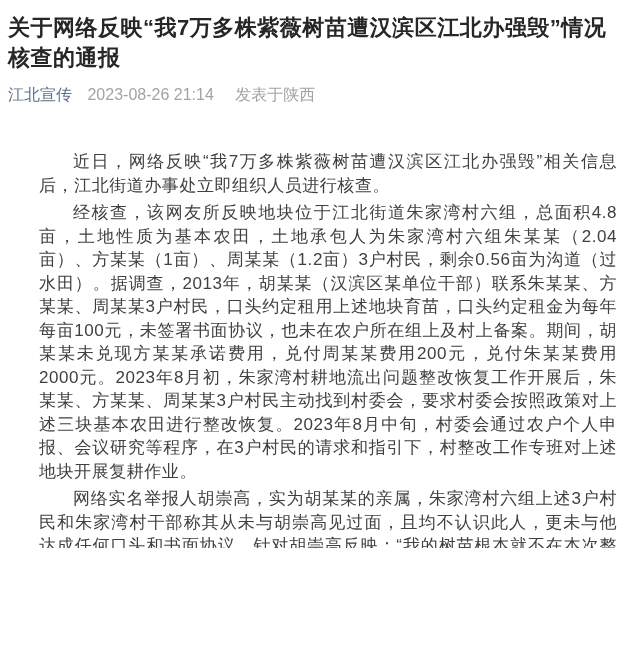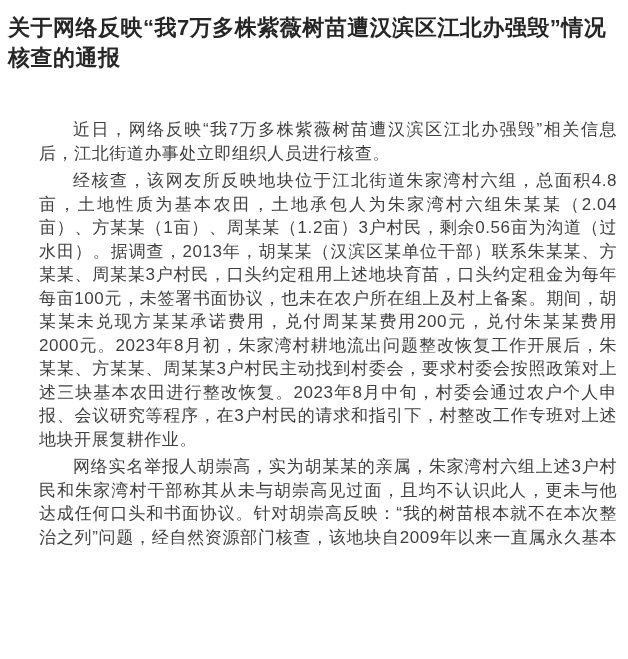--- a/index.html
+++ b/index.html
@@ -69,20 +69,25 @@
     color: #404040;
   }
 </style>
 </head>
 <body>
 
 <div class="page">
 
   <h1 class="title">关于网络反映“我7万多株紫薇树苗遭汉滨区江北办强毁”情况核查的通报</h1>
 
+  <div class="meta">
+    <span class="account">江北宣传</span>
+    <span class="time">2023-08-26 21:14</span>
+    <span class="loc">发表于陕西</span>
+  </div>
 
   <div class="content">
     <p>近日，网络反映“我7万多株紫薇树苗遭汉滨区江北办强毁”相关信息后，江北街道办事处立即组织人员进行核查。</p>
     <p>经核查，该网友所反映地块位于江北街道朱家湾村六组，总面积4.8亩，土地性质为基本农田，土地承包人为朱家湾村六组朱某某（2.04亩）、方某某（1亩）、周某某（1.2亩）3户村民，剩余0.56亩为沟道（过水田）。据调查，2013年，胡某某（汉滨区某单位干部）联系朱某某、方某某、周某某3户村民，口头约定租用上述地块育苗，口头约定租金为每年每亩100元，未签署书面协议，也未在农户所在组上及村上备案。期间，胡某某未兑现方某某承诺费用，兑付周某某费用200元，兑付朱某某费用2000元。2023年8月初，朱家湾村耕地流出问题整改恢复工作开展后，朱某某、方某某、周某某3户村民主动找到村委会，要求村委会按照政策对上述三块基本农田进行整改恢复。2023年8月中旬，村委会通过农户个人申报、会议研究等程序，在3户村民的请求和指引下，村整改工作专班对上述地块开展复耕作业。</p>
     <p>网络实名举报人胡崇高，实为胡某某的亲属，朱家湾村六组上述3户村民和朱家湾村干部称其从未与胡崇高见过面，且均不认识此人，更未与他达成任何口头和书面协议。针对胡崇高反映：“我的树苗根本就不在本次整治之列”问题，经自然资源部门核查，该地块自2009年以来一直属永久基本农田，并非2021年后新划定的永久基本农田，因此属于本次整改范围。</p>
 
     <div class="signature">
       <div>汉滨区江北街道办事处</div>
     </div>
   </div>

